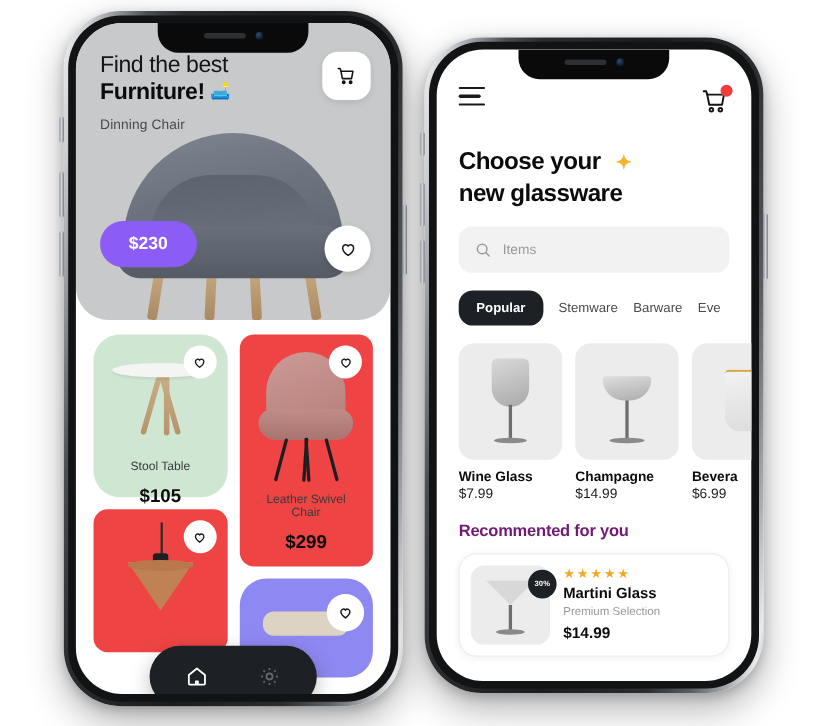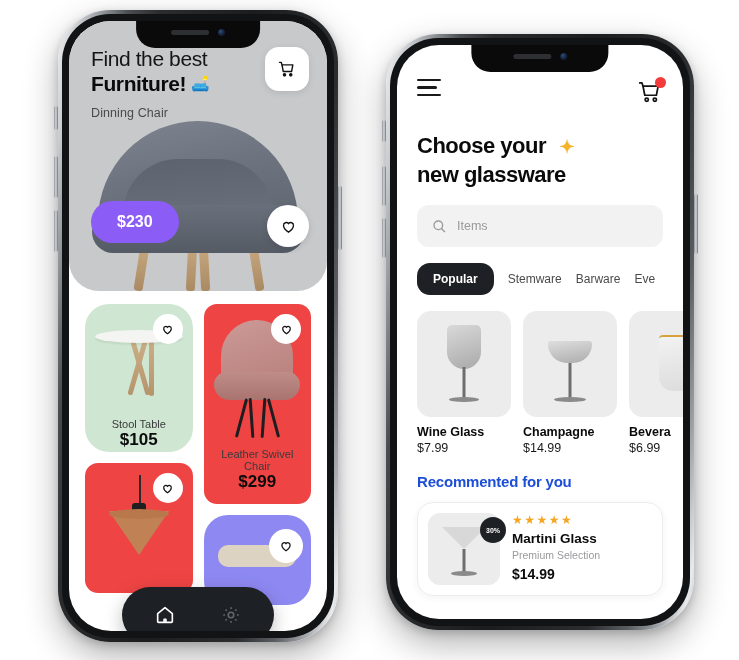--- a/index.html
+++ b/index.html
@@ -46,21 +46,21 @@
   .speaker { width: 38px; height: 5px; border-radius: 3px; background: #2d2f33; }
   .cam { width: 7px; height: 7px; border-radius: 50%;
     background: radial-gradient(circle at 35% 35%, #2b4d7a 0%, #16233a 55%, #070a10 100%); }
 
   
   .btn-side { position: absolute; background: linear-gradient(90deg,#8e9298,#d5d8db,#6e7277); border-radius: 2px; }
   .bl { left: -4px; }
   .br { right: -4px; }
 
   
-  #phone1 { left: 58px; top: 10px; width: 280px; height: 632px; }
+  #phone1 { left: 58px; top: 10px; width: 308px; height: 632px; }
 
   .p1-hero {
     position: relative;
     height: 270px;
     background: #c8c9ca;
     border-radius: 0 0 30px 30px;
     overflow: hidden;
   }
   .p1-hero-txt { position: absolute; top: 26px; left: 22px; z-index: 6; }
   .h1a { font-size: 21px; font-weight: 400; color: #151515; letter-spacing:-.4px; line-height: 1.18; }
@@ -118,21 +118,21 @@
   }
   .sb-ph { flex:1; color:#8d9196; font-size:13px; margin-left:11px; }
   .filter-btn { width:44px; height:44px; border-radius:14px; background:#cfe7d2;
     display:flex; align-items:center; justify-content:center; }
 
   .grid { display:flex; gap:11px; padding: 13px 16px 0 16px; }
   .col { flex:1; display:flex; flex-direction:column; gap:11px; }
   .pcard { border-radius:24px; position:relative; padding:12px; }
   .pcard .heart-circ { top:10px; right:10px; width:30px; height:30px; box-shadow:none; }
   .pname { text-align:center; font-size:11px; color:#3a3a3c; margin-top:4px; }
-  .pprice { text-align:center; font-size:17px; font-weight:700; color:#0b0b0c; margin-top:0; }
+  .pprice { text-align:center; font-size:17px; font-weight:700; color:#0b0b0c; margin-top:11px; }
   .card-green { background:#cfe7d2; height:148px; }
   .card-gray  { background:#ef4444;border-radius:13px; }
   .card-purple{ background:#8e88f2; }
 
   
   .stool { position:relative; height:92px; margin-top:6px; }
   .stool-top { position:absolute; left:50%; transform:translateX(-50%); top:8px; width:88px; height:13px; background:#f4f4f2; border-radius:50%; box-shadow:0 2px 2px rgba(0,0,0,.07); }
   .stool-leg { position:absolute; top:18px; width:5px; height:56px; background:linear-gradient(180deg,#cbae86,#b5946c); border-radius:3px; }
   .sl1 { left:38px; transform:rotate(16deg); }
   .sl2 { left:52px; }
@@ -180,21 +180,21 @@
   .p2-search { margin-top:16px; height:42px; background:#f2f2f2; border-radius:12px; display:flex; align-items:center; padding:0 14px; }
   .p2-search span { margin-left:10px; color:#9a9a9d; font-size:12.5px; }
   .tabs { display:flex; align-items:center; gap:14px; margin-top:16px; white-space:nowrap; }
   .tab { font-size:12px; color:#4a4a4c; }
   .tab.active { background:#1d2024; color:#fff; font-weight:700; padding:9px 16px; border-radius:13px; }
   .prow { display:flex; gap:12px; margin-top:16px; }
   .pitem { width:94px; flex:none; }
   .pthumb { width:94px; height:106px; background:#ececec; border-radius:14px; position:relative; overflow:hidden; }
   .pitem .nm { font-size:12.5px; font-weight:700; color:#0b0b0c; margin-top:8px; white-space:nowrap; }
   .pitem .pr { font-size:12.5px; color:#1a1a1c; margin-top:2px; }
-  .sec-title { font-size:15px; font-weight:700; color:#1d4ed8; margin-top:18px; letter-spacing:-.2px; }
+  .sec-title { font-size:15px; font-weight:700; color:#701a75; margin-top:18px; letter-spacing:-.2px; }
   .rec {
     margin-top:12px; background:#fff; border:1px solid #ededed; border-radius:16px;
     padding:10px; display:flex; gap:12px; box-shadow:0 2px 8px rgba(0,0,0,.05);
   }
   .rec-thumb { width:72px; height:72px; background:#ececec; border-radius:12px; position:relative; flex:none; }
   .disc { position:absolute; top:4px; right:-6px; width:26px; height:26px; border-radius:50%; background:#1d2024;
     color:#fff; font-size:7px; font-weight:700; display:flex; align-items:center; justify-content:center; }
   .stars { color:#f5a623; font-size:12px; letter-spacing:1.5px; }
   .rec .nm { font-size:13.5px; font-weight:700; color:#0b0b0c; margin-top:4px; }
   .rec .sb { font-size:10.5px; color:#9a9a9d; margin-top:3px; }

